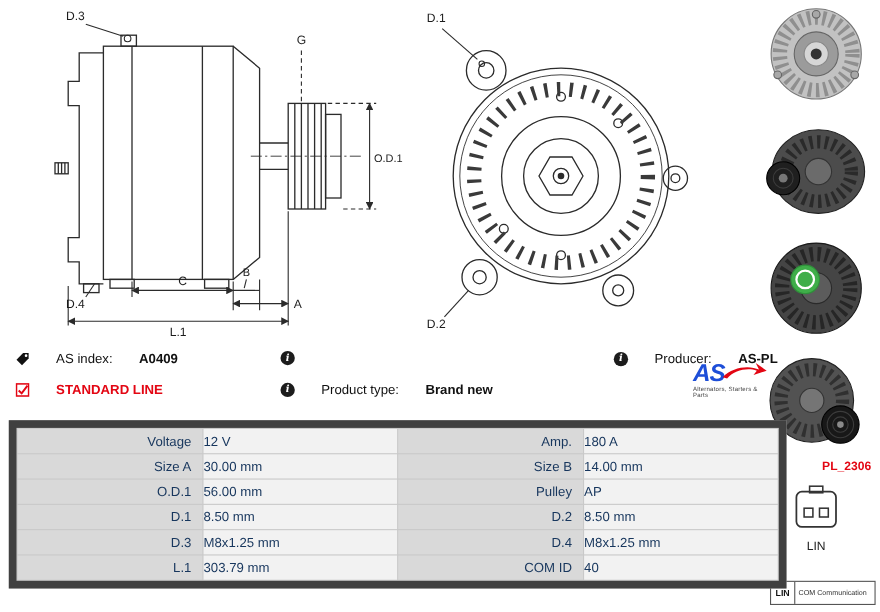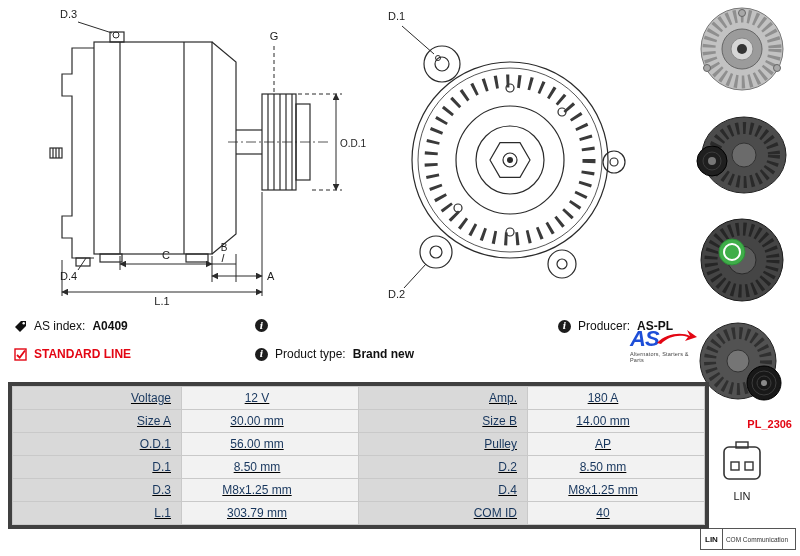--- a/index.html
+++ b/index.html
@@ -19,44 +19,44 @@
   .connector{position:absolute;left:710px;top:440px;width:64px;text-align:center;}
   .connector-label{font-size:11px;color:#222;margin-top:2px;}
   .com-box{position:absolute;left:700px;top:528px;width:94px;height:20px;border:1px solid #555;
            display:flex;align-items:stretch;background:#fff;}
   .com-left{border-right:1px solid #555;font-size:8px;font-weight:bold;color:#111;
             display:flex;align-items:center;padding:0 4px;}
   .com-right{font-size:6.5px;color:#333;display:flex;align-items:center;padding:0 3px;}
 
   
   .info{position:absolute;left:12px;top:316px;width:676px;height:62px;}
-  .item{position:absolute;display:flex;align-items:center;gap:7px;font-size:12px;
+  .item{position:absolute;display:flex;align-items:center;gap:24px;font-size:12px;
         color:#111;white-space:nowrap;}
   .item .b{font-weight:bold;}
   #i-asindex{left:2px;top:3px;}
   #i-standard{left:2px;top:31px;color:#e30613;font-weight:bold;}
   #i-brandnew{left:243px;top:3px;}
   #i-ptype{left:243px;top:31px;}
   #i-producer{left:546px;top:3px;}
   .info-icon{display:inline-flex;width:13px;height:13px;border-radius:50%;background:#1c1c1c;
              color:#fff;font-size:9px;font-weight:bold;font-style:italic;
              align-items:center;justify-content:center;flex:0 0 13px;
              font-family:"DejaVu Serif",serif;}
   .logo{position:absolute;left:630px;top:326px;width:72px;text-align:left;}
   .logo-main{position:relative;height:24px;}
   .logo-as{font-size:22px;font-weight:800;font-style:italic;color:#1d4ed8;letter-spacing:-1px;margin-top:15px;}
   .logo-swoosh{position:absolute;left:26px;top:3px;}
   .logo-tagline{font-size:5.5px;color:#444;margin-top:1px;letter-spacing:.2px;}
 
   
   .spec{position:absolute;left:8px;top:382px;border-collapse:separate;border-spacing:1px;
-        table-layout:fixed;width:690px;background:#c9c9c9;border:4px solid #404040;text-decoration:underline;}
+        table-layout:fixed;width:690px;background:#c9c9c9;border:7px solid #404040;}
   .spec td{height:22px;font-size:12px;color:#17365d;overflow:hidden;}
   .spec td.lbl{background:#d9d9d9;text-align:right;padding:0 10px 0 0;}
-  .spec td.val{background:#f2f2f2;text-align:center;padding:0 26px 0 0;}
+  .spec td.val{background:#f2f2f2;text-align:left;padding:0 26px 0 0;}
 </style>
 </head>
 <body>
 
 <div class="sheet">
 
   <svg class="side-svg" width="346" height="308" viewBox="0 0 346 308">
     <defs>
       <marker id="ar" viewBox="0 0 10 10" refX="9" refY="5" markerWidth="7" markerHeight="7" orient="auto-start-reverse">
           <path d="M0,0 L10,5 L0,10 z" fill="#2b2b2b"></path>

